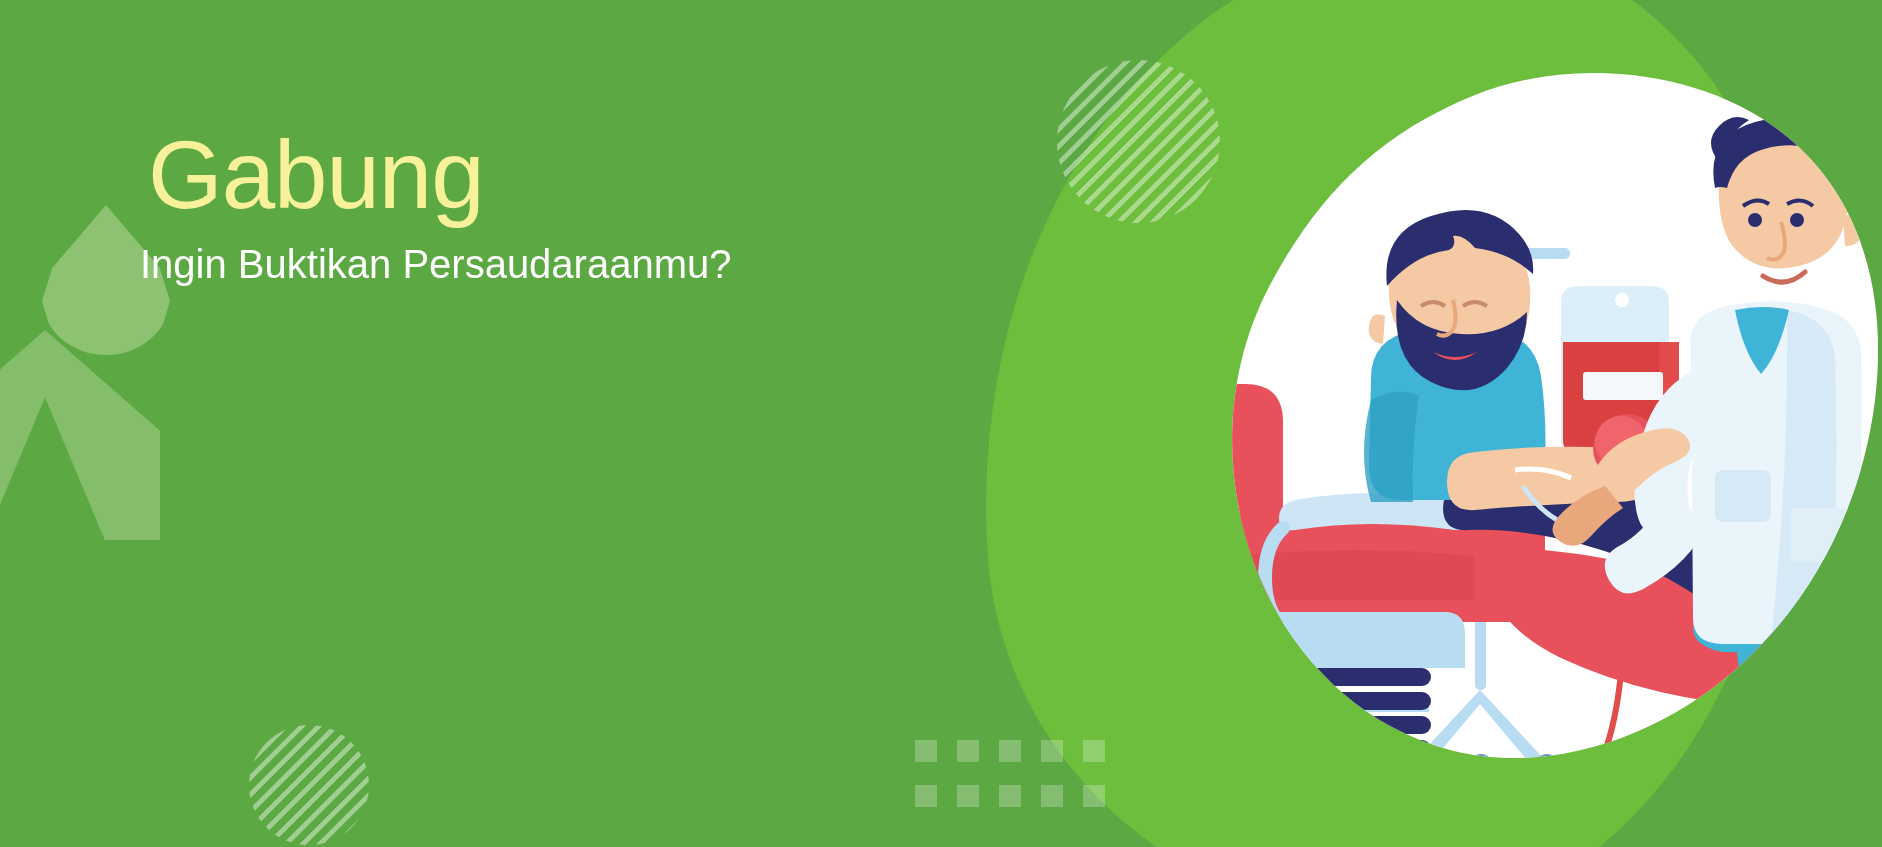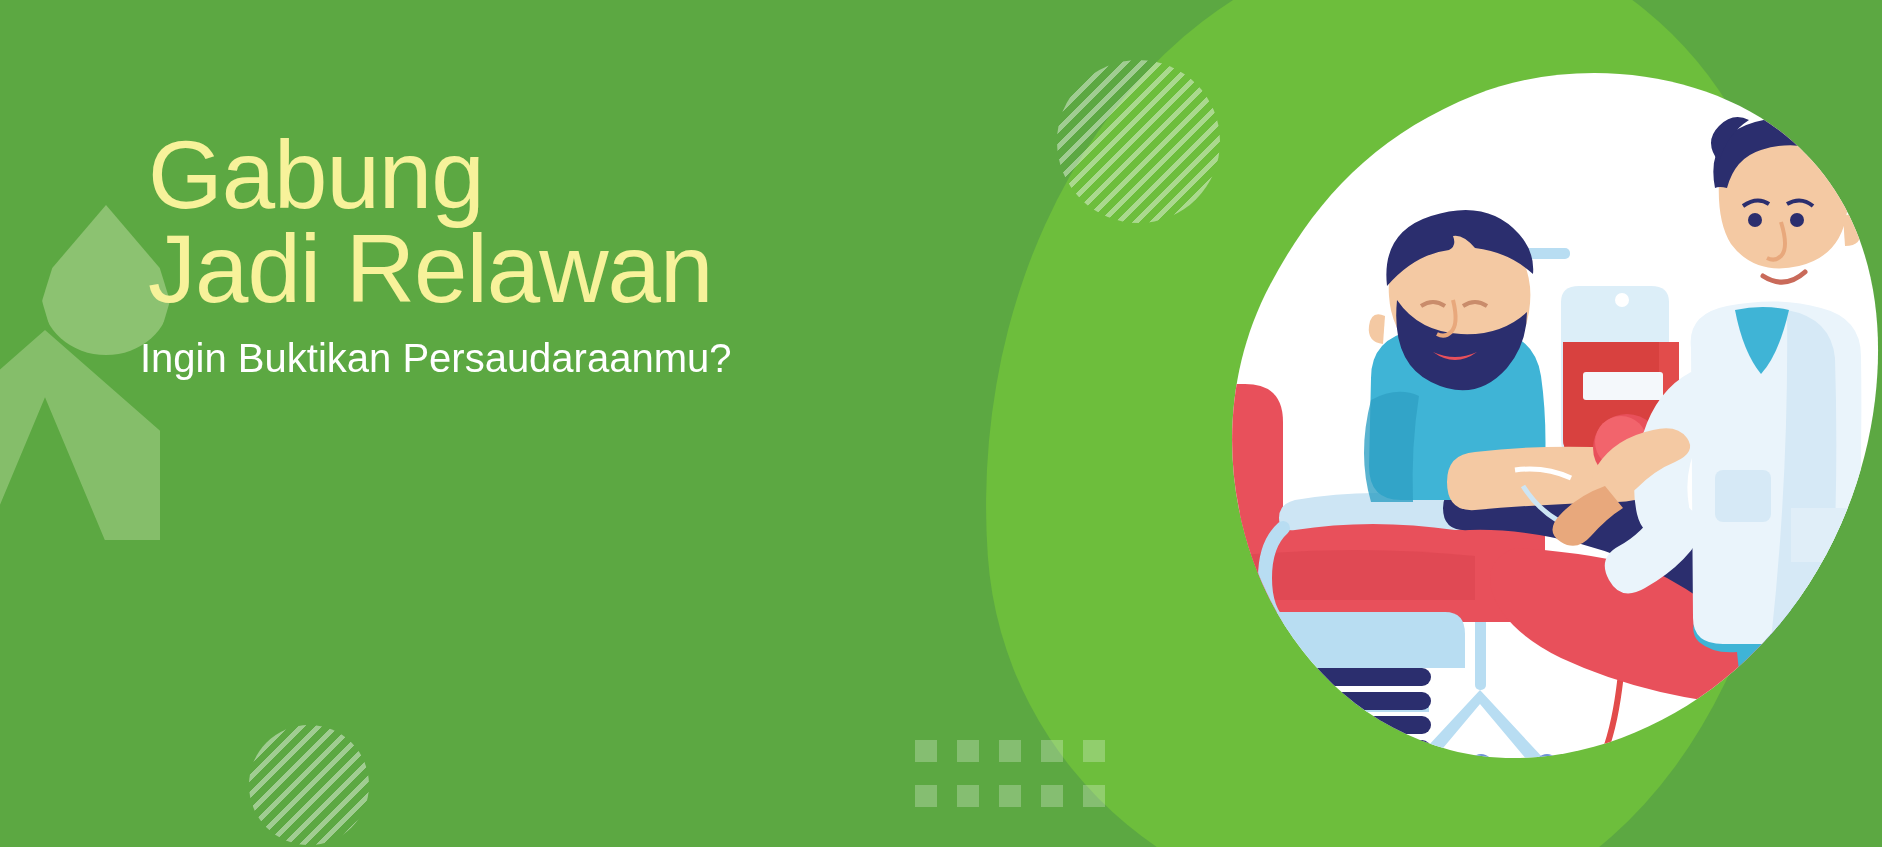--- a/index.html
+++ b/index.html
@@ -265,20 +265,19 @@
         </g>
 
         <ellipse cx="180" cy="790" rx="130" ry="22" fill="#F6D4D6" opacity=".7"></ellipse>
       </g>
     </svg>
   </div>
 
   <div class="copy">
     <h1 class="headline">
       <span class="headline-line">Gabung</span>
-      <span class="headline-line">Jadi Relawan</span>
     </h1>
     <div class="subcopy">
       <span class="subcopy-line">Ingin Buktikan Persaudaraanmu?</span>
     </div>
   </div>
 
 </div>
 
 </body></html>

